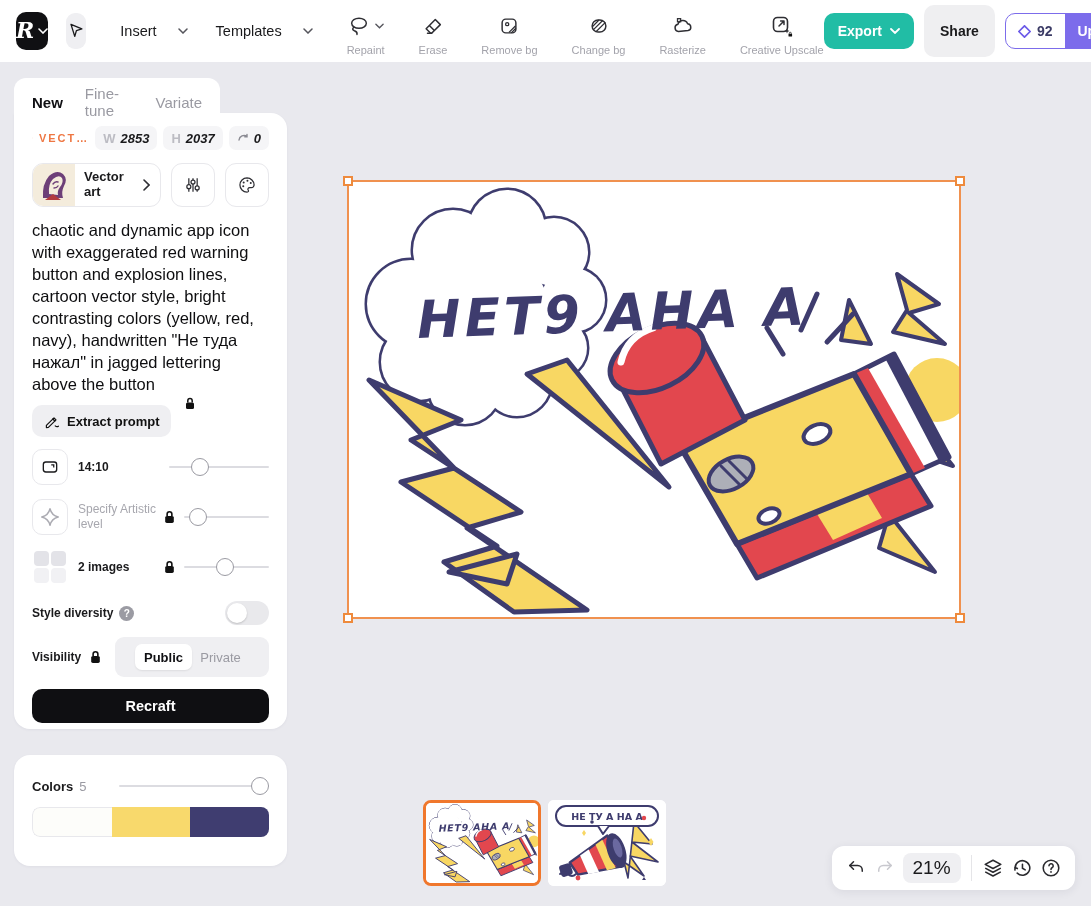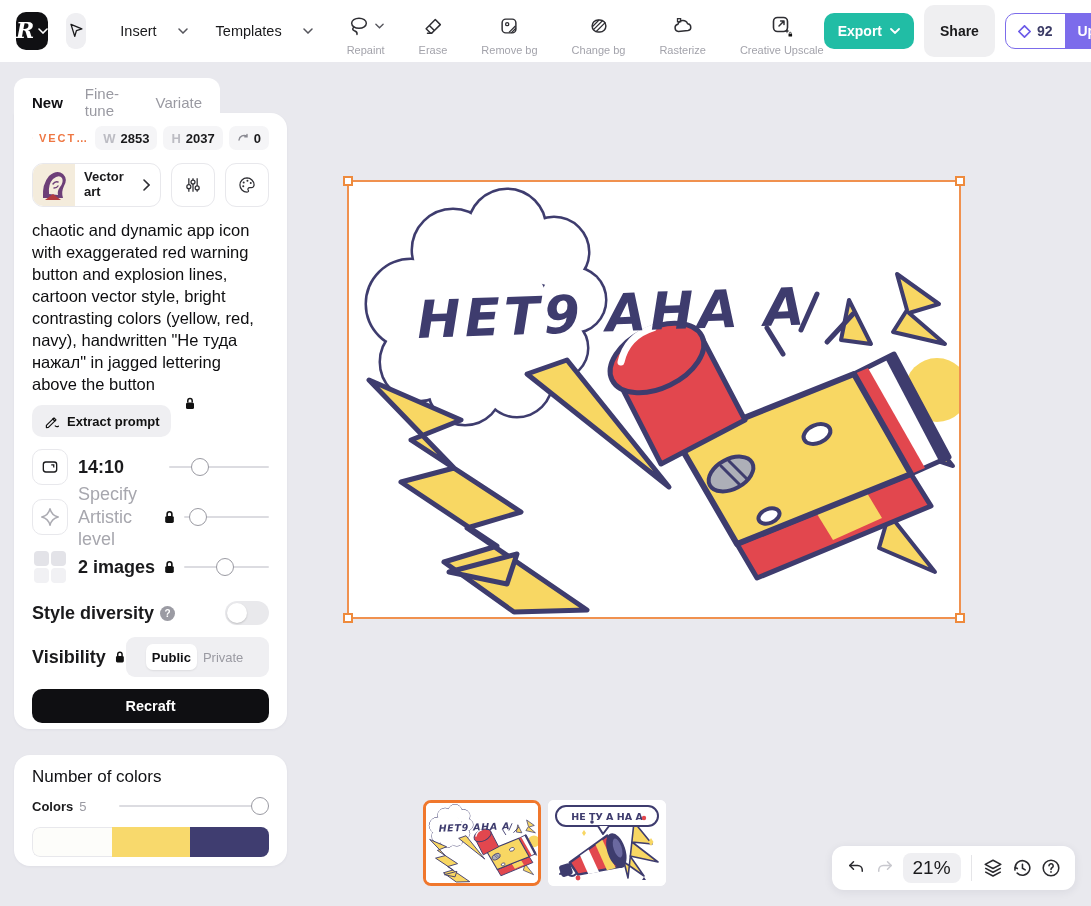--- a/index.html
+++ b/index.html
@@ -35,37 +35,37 @@
   .tabsbar { position:absolute; left:14px; top:78px; width:206px; height:48px; background:#fff; border-radius:12px 12px 12px 0; display:flex; align-items:center; gap:22px; padding:15px 18px; z-index:10; }
   .tabsbar .tab { font-size:15px; color:#9A9AA2; cursor:pointer; }
   .tabsbar .tab.active { color:#101013; font-weight:bold; }
   .tab-bridge { position:absolute; left:14px; top:112px; width:46px; height:18px; background:#fff; z-index:9; }
   .panel { position:absolute; left:14px; top:113px; width:273px; height:616px; background:#fff; border-radius:0 16px 16px 16px; padding:12px 18px 14px 18px; z-index:8; box-shadow:0 1px 3px rgba(40,40,70,.05); }
 
   .sel-row { display:flex; align-items:center; gap:6px; height:26px; }
   .sel-type { color:#EE7743; font-weight:bold; font-size:11px; letter-spacing:2px; white-space:nowrap; }
   .dim-pill { background:#F5F5F7; border-radius:7px; height:24px; display:flex; align-items:center; gap:5px; padding:0 8px; font-size:13px; font-weight:bold; }
   .dim-pill .k { color:#BCBCC3; }
-  .dim-pill .v { color:#1A1A1C; }
+  .dim-pill .v { color:#1A1A1C;font-style:italic; }
 
   .style-row { display:flex; gap:10px; margin-top:12px; }
   .style-btn { flex:1; height:44px; border:1px solid #E8E8EC; border-radius:11px; display:flex; align-items:center; gap:9px; padding-right:10px; overflow:hidden; cursor:pointer; background:#fff; }
   .style-name { font-size:13px; font-weight:bold; line-height:1.15; width:48px; }
   .style-chev { margin-left:auto; }
   .sq-btn { width:44px; height:44px; border:1px solid #E8E8EC; border-radius:11px; display:flex; align-items:center; justify-content:center; cursor:pointer; background:#fff; }
 
   .prompt { margin-top:12px; font-size:16.5px; line-height:22px; color:#0E0E10; letter-spacing:0; }
   .extract-wrap { position:relative; margin-top:10px; width:148px; }
   .btn-extract { height:32px; background:#EFEFF2; border:none; border-radius:10px; display:flex; align-items:center; gap:7px; padding:0 12px; font-size:13px; font-weight:bold; font-family:inherit; color:#111; cursor:pointer; }
   .extract-lock { position:absolute; right:-16px; top:-8px; }
 
   .ctrl-row { display:flex; align-items:center; margin-top:10px; height:40px; }
   .ctrl-ic { width:36px; height:36px; border:1px solid #E8E8EC; border-radius:10px; display:flex; align-items:center; justify-content:center; flex:none; }
   .ctrl-ic.borderless { border:none; }
-  .ctrl-lab { margin-left:10px; font-size:18px; font-weight:bold; color:#1A1A1C; }
+  .ctrl-lab { margin-left:10px; font-size:12px; font-weight:bold; color:#1A1A1C; }
   .ctrl-lab.gray { color:#A7A7AE; font-weight:normal; line-height:1.25; width:80px; }
   .slider { position:relative; height:18px; margin-left:auto; }
   .slider .track { position:absolute; left:0; right:0; top:8px; height:2px; background:#DCDCE1; border-radius:1px; }
   .slider .knob { position:absolute; top:0; width:18px; height:18px; background:#fff; border:1.5px solid #9A9AA2; border-radius:50%; }
   .sl-100 { width:100px; } .sl-85 { width:85px; } .sl-150 { width:150px; }
   .locklead { margin-left:auto; display:flex; align-items:center; gap:8px; }
   .qbadge { width:15px; height:15px; border-radius:50%; background:#9B9BA3; color:#fff; font-size:10px; font-weight:bold; display:inline-flex; align-items:center; justify-content:center; margin-left:6px; }
   .toggle { margin-left:auto; width:44px; height:24px; background:#E9E9EC; border-radius:12px; position:relative; cursor:pointer; }
   .toggle .tknob { position:absolute; left:2px; top:2px; width:20px; height:20px; border-radius:50%; background:#fff; box-shadow:0 1px 2px rgba(0,0,0,.18); }
   .segmented { margin-left:auto; background:#EFEFF2; border-radius:9px; height:30px; display:flex; align-items:center; padding:20px; width:154px; }
@@ -372,21 +372,20 @@
     <div class="segmented">
       <div class="seg-opt active">Public</div>
       <div class="seg-opt">Private</div>
     </div>
   </div>
 
   <button class="btn-recraft">Recraft</button>
 </div>
 
 <div class="colors-panel">
-  <div class="colors-title">Number of colors</div>
   <div class="colors-row">
     <span class="k">Colors</span>
     <span class="v">5</span>
     <div class="slider sl-150">
       <div class="track"></div>
         <div class="knob" style="left:132px"></div>
     </div>
   </div>
   <div class="swatchbar">
     <div class="swatch" style="background: rgb(253, 253, 250);"></div>

